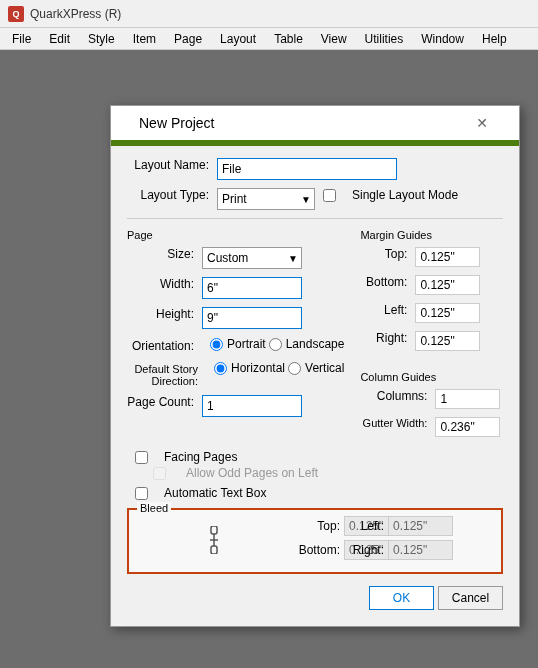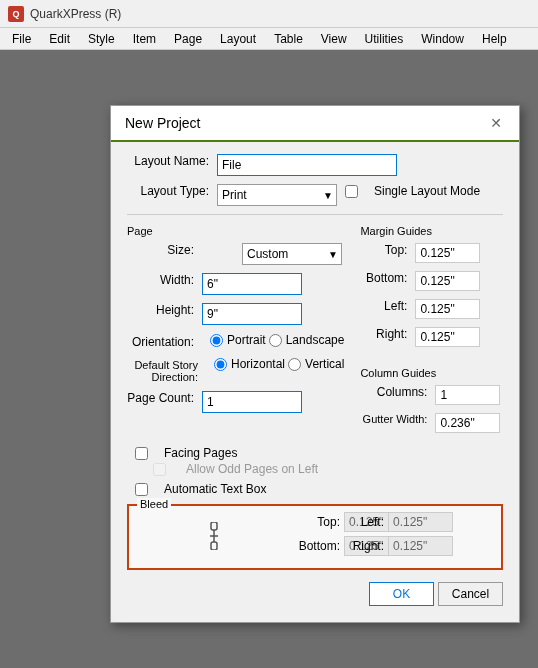--- a/index.html
+++ b/index.html
@@ -58,25 +58,25 @@
       position: absolute;
       top: 55px;
       left: 110px;
       width: 410px;
       background: #f0f0f0;
       border: 1px solid #999;
       box-shadow: 3px 3px 10px rgba(0,0,0,0.4);
     }
     .dialog-titlebar {
       background: #fff;
-      padding: 8px 14px;
+      padding: 8px 28px;
       display: flex;
       align-items: center;
       justify-content: space-between;
-      border-bottom: 2px solid #4d7c0f;
+      border-bottom: 6px solid #4d7c0f;
     }
     .dialog-title {
       font-size: 14px;
       font-weight: normal;
       color: #000;
     }
     .dialog-close {
       width: 18px;
       height: 18px;
       display: flex;
@@ -115,21 +115,21 @@
     }
     .form-input-medium {
       width: 100px;
     }
     .form-select {
       border: 1px solid #999;
       background: white;
       padding: 2px 4px;
       font-size: 12px;
       height: 22px;
-      width: 120px;
+      width: 98px;
       appearance: none;
       -webkit-appearance: none;
       padding-right: 20px;
       position: relative;
       cursor: pointer;
     }
     .select-wrapper {
       position: relative;
       display: inline-block;
     }
@@ -369,21 +369,21 @@
       <hr class="divider">
 
       <div class="two-col">
 
         <div class="col-left">
           <div class="section-label">Page</div>
 
           <div class="form-row">
             <span class="form-label" style="min-width:75px;">Size:</span>
             <div class="select-wrapper">
-              <select class="form-select" style="width:100px;margin-left:40px;">
+              <select class="form-select" style="width:100px;">
                 <option>Custom</option>
                 <option>Letter</option>
                 <option>Legal</option>
                 <option>A4</option>
               </select>
               <span class="select-arrow">▼</span>
             </div>
           </div>
 
           <div class="form-row">

